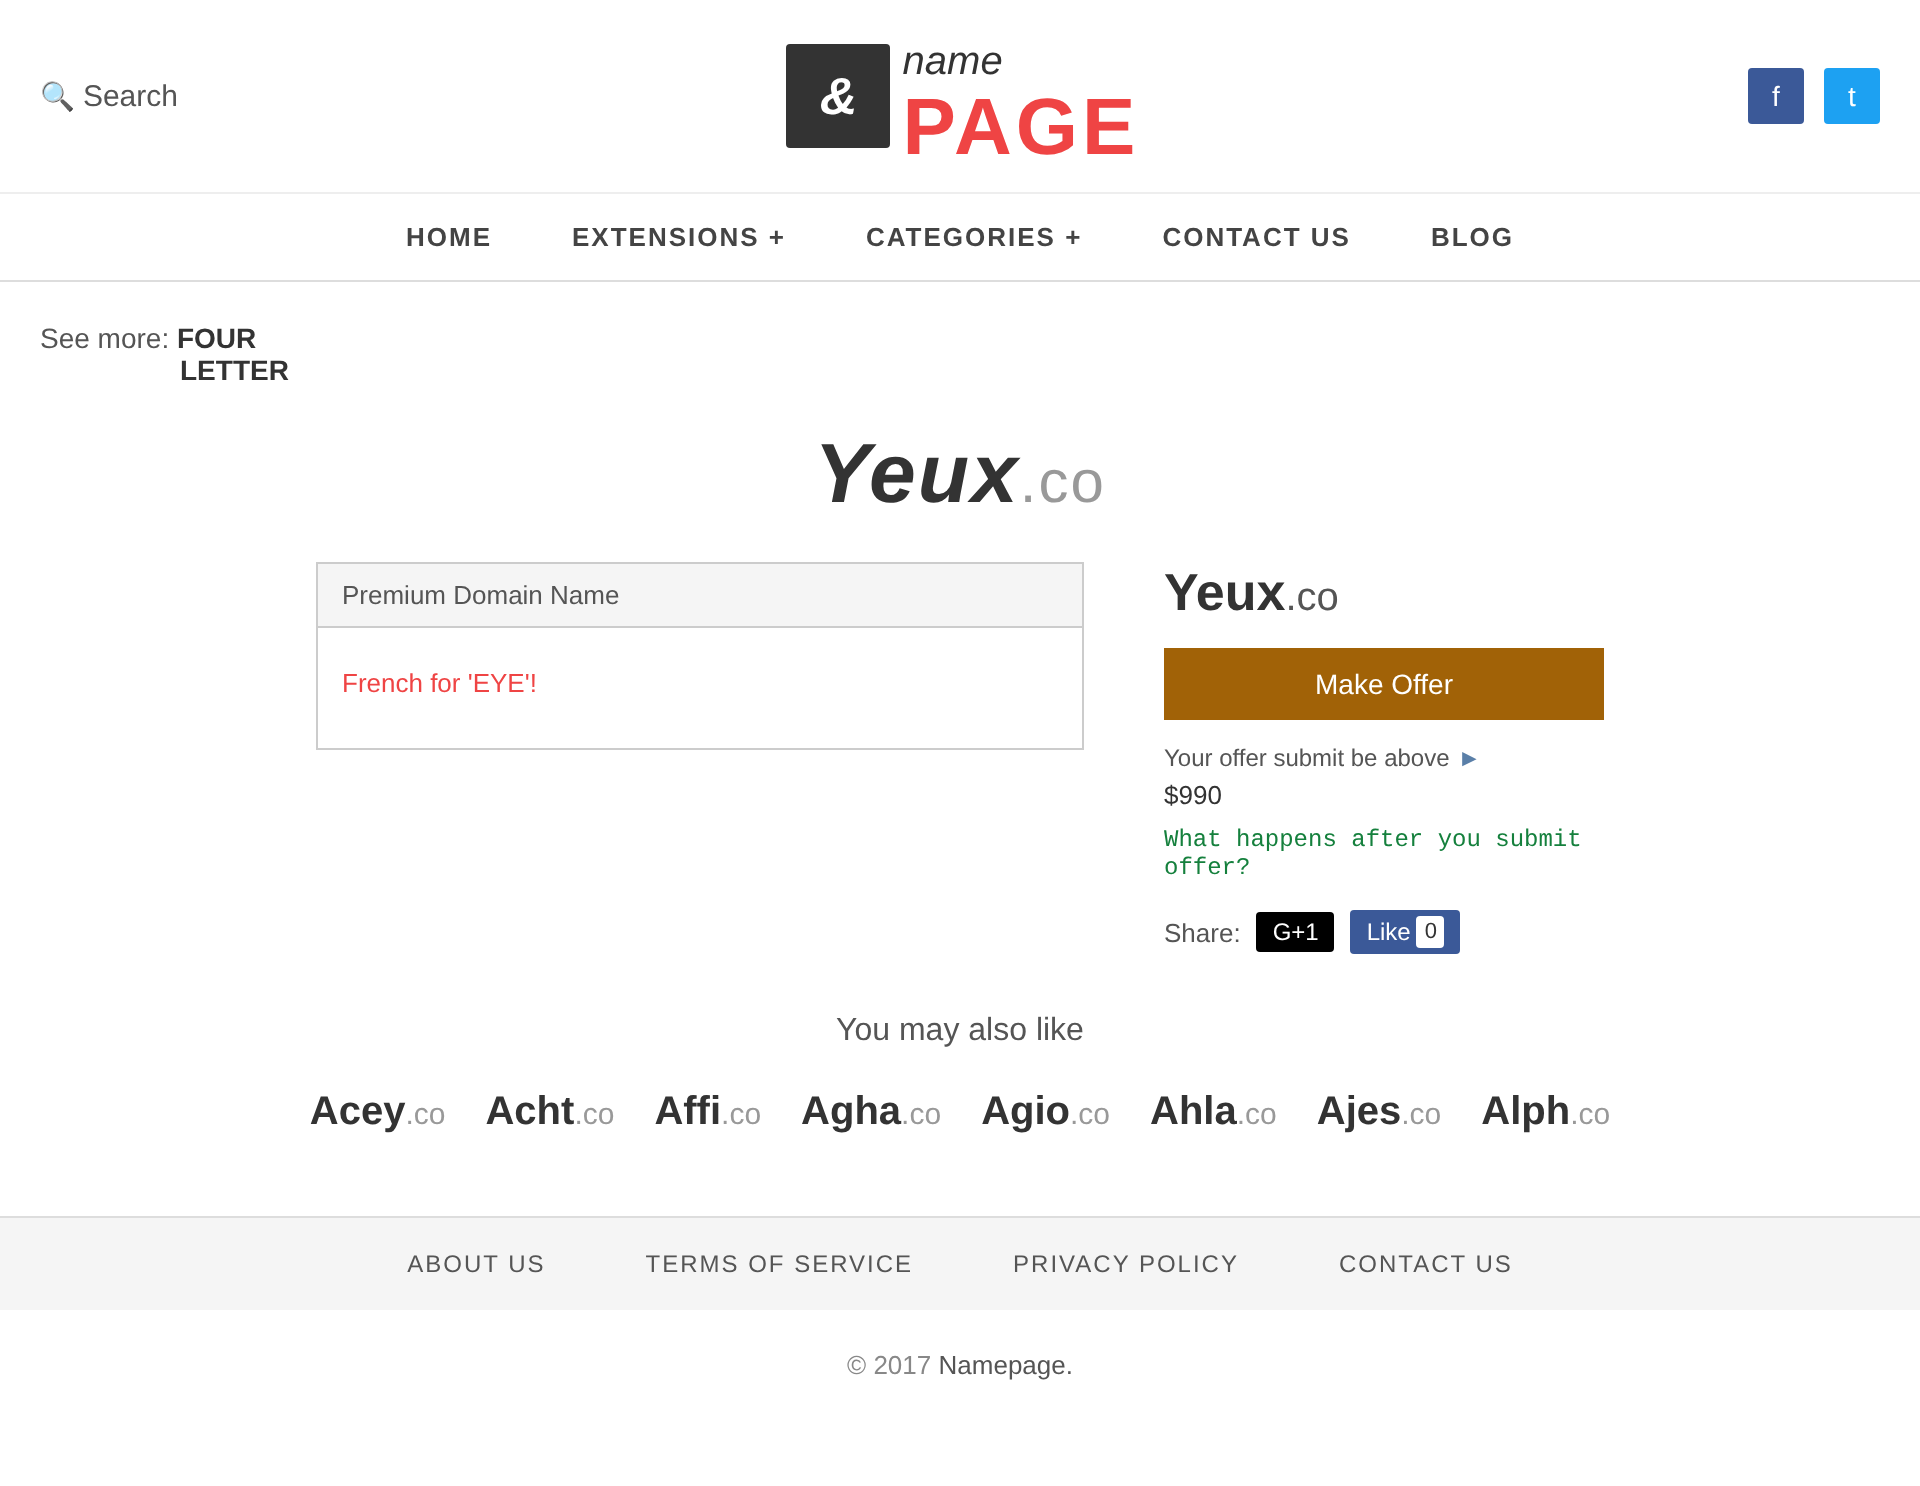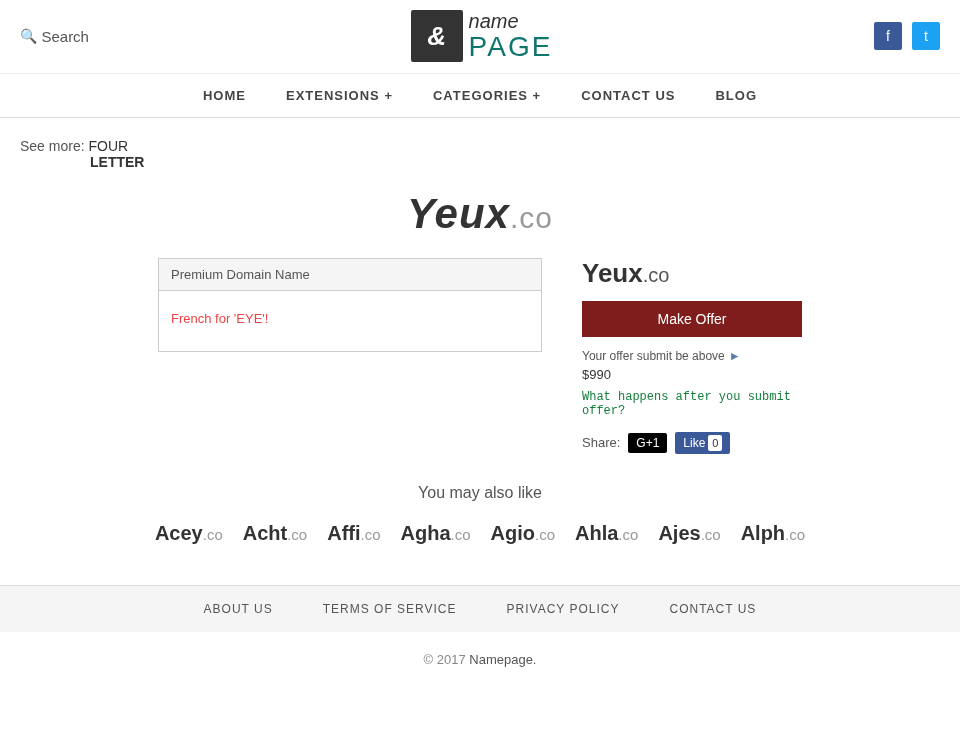--- a/index.html
+++ b/index.html
@@ -49,25 +49,26 @@
     .logo-text {
       display: flex;
       flex-direction: column;
       line-height: 1.1;
     }
     .logo-name {
       font-size: 22px;
       font-style: italic;
       color: #333;
       font-weight: normal;
+      margin-top: 10px;
     }
     .logo-page {
-      font-size: 28px;
-      font-weight: normal;
-      color: #0f766e;
+      font-size: 40px;
+      font-weight: bold;
+      color: #ef4444;
       text-transform: uppercase;
       letter-spacing: 2px;
       font-style: normal;
     }
     .header-social {
       display: flex;
       gap: 10px;
     }
     .social-icon {
       width: 28px;
@@ -178,21 +179,21 @@
       font-size: 26px;
       color: #333;
       margin-bottom: 12px;
       font-weight: normal;
     }
     .domain-offer-name .tld {
       color: #555;
       font-size: 20px;
     }
     .make-offer-btn {
-      background: #7f1d1d;
+      background: #a16207;
       color: #fff;
       border: none;
       padding: 10px 30px;
       font-size: 14px;
       cursor: pointer;
       margin-bottom: 12px;
       width: 100%;
     }
     .offer-info {
       display: flex;
@@ -340,21 +341,21 @@
   <a class="nav-item">EXTENSIONS +</a>
   <a class="nav-item">CATEGORIES +</a>
   <a class="nav-item">CONTACT US</a>
   <a class="nav-item">BLOG</a>
 </nav>
 
 <div class="main">
 
   <div class="see-more">
     <span>See more:</span>
-    <a style="color:#333;text-decoration:none;font-weight:normal;">FOUR</a>
+    <a style="color:#333;text-decoration:none;font-weight:bold;">FOUR</a>
     <br>
     <a style="color:#333;text-decoration:none;font-weight:bold;margin-left:70px;">LETTER</a>
   </div>
 
   <div class="domain-section">
     <div class="domain-title">
       <span style="font-style:italic;font-weight:bold;color:#333;">Yeux</span><span class="tld">.co</span>
     </div>
 
     <div class="domain-content">

